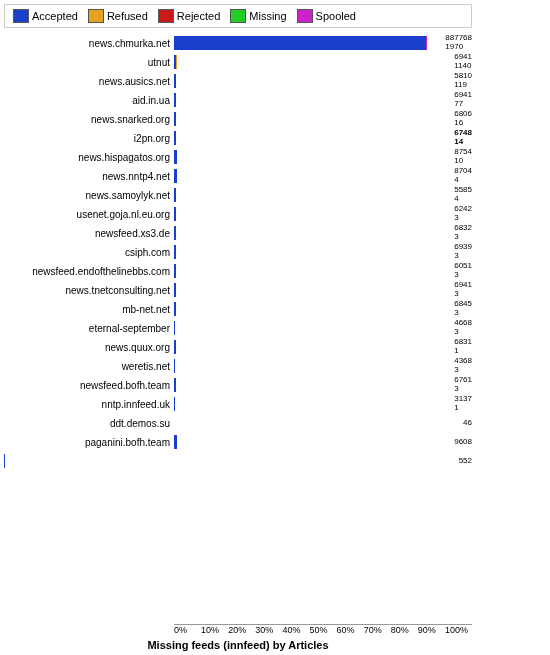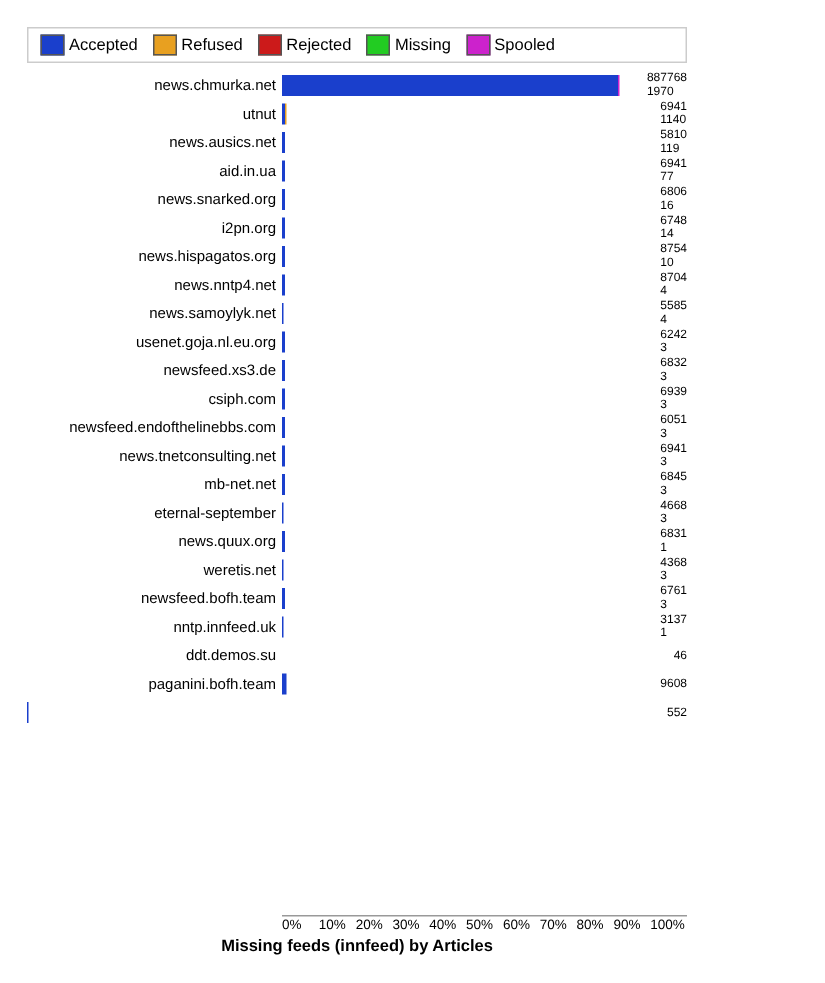--- a/index.html
+++ b/index.html
@@ -9,21 +9,21 @@
       background: #fff;
       width: 550px;
       height: 655px;
       overflow: hidden;
     }
     .chart-container {
       width: 476px;
       height: 655px;
       display: flex;
       flex-direction: column;
-      padding: 18px;
+      padding: 4px;
     }
     .legend {
       display: flex;
       flex-direction: row;
       align-items: center;
       gap: 10px;
       padding: 4px 8px;
       border: 1px solid #ccc;
       margin-bottom: 6px;
       flex-wrap: nowrap;
@@ -186,21 +186,21 @@
 16</span>
         </div>
       </div>
       <div class="bar-row">
         <div class="row-label">i2pn.org</div>
         <div class="bar-section">
           <div class="bar-track">
             <div class="bar-segment" style="width: 0.758426%; background: rgb(26, 63, 204);"></div>
             <div class="bar-segment" style="width: 0.0015734%; background: rgb(232, 160, 32);"></div>
           </div>
-          <span class="bar-label" style="white-space: pre; font-size: 8px; line-height: 1.1;">6748
+          <span class="bar-label" style="white-space: pre; font-size: 8px; line-height: 1.1; font-weight: bold;">6748
 14</span>
         </div>
       </div>
       <div class="bar-row">
         <div class="row-label">news.hispagatos.org</div>
         <div class="bar-section">
           <div class="bar-track">
             <div class="bar-segment" style="width: 0.983885%; background: rgb(26, 63, 204);"></div>
             <div class="bar-segment" style="width: 0.0011239%; background: rgb(232, 160, 32);"></div>
           </div>

